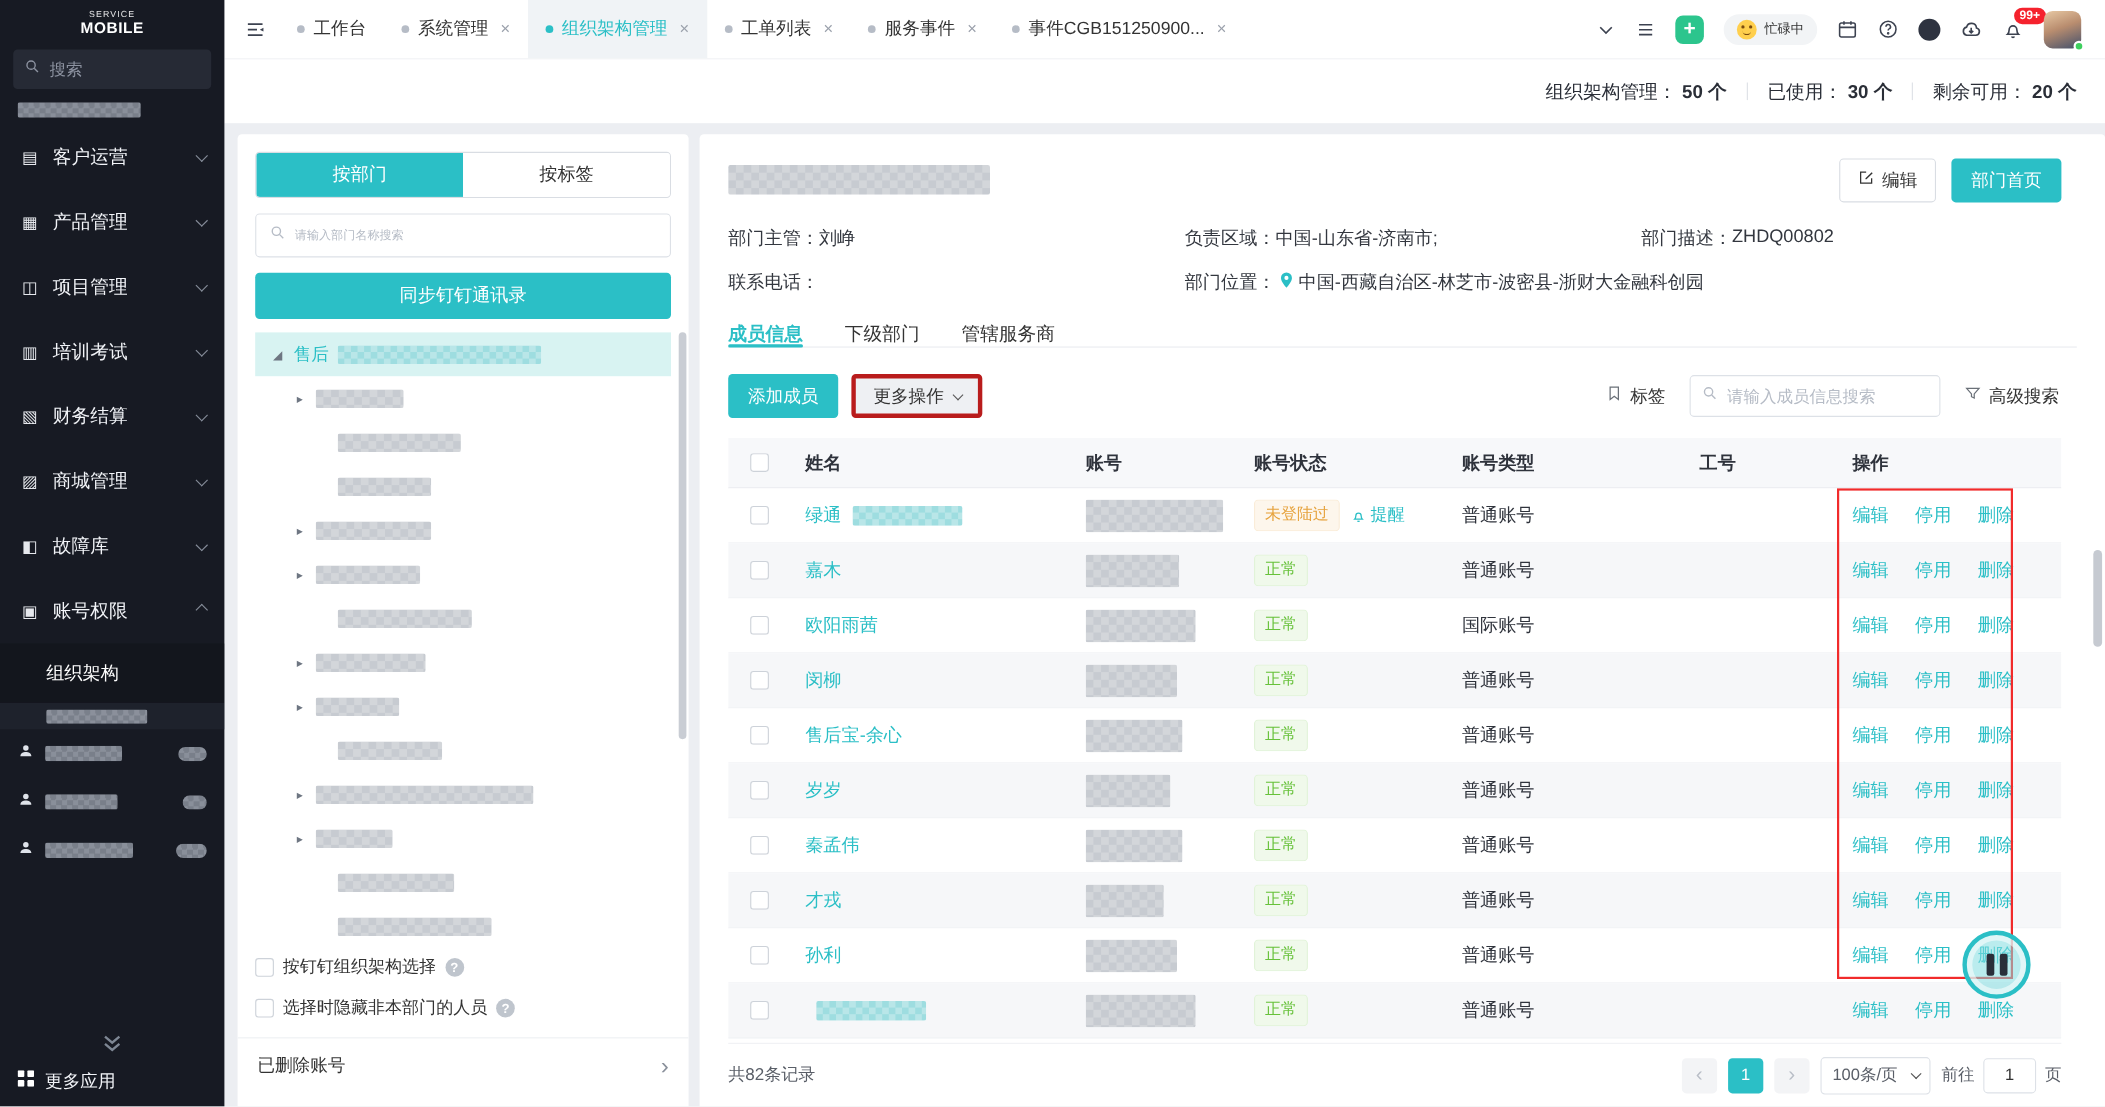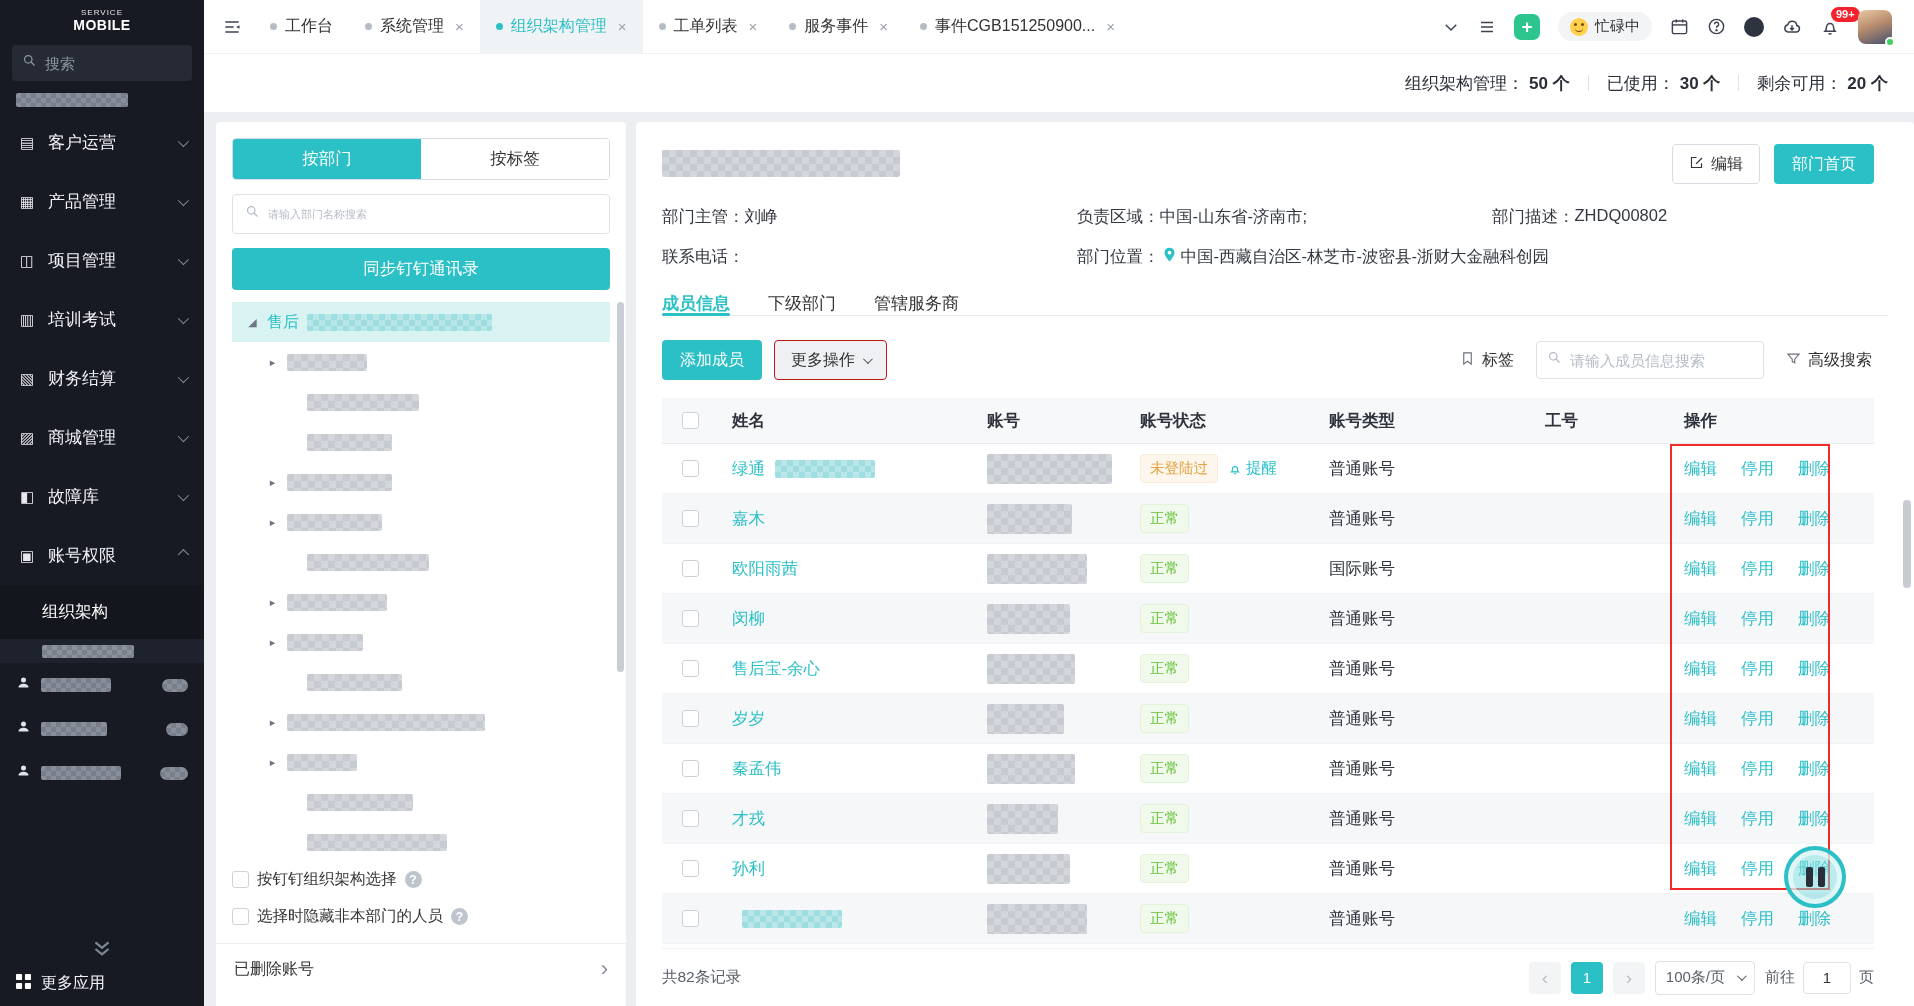--- a/index.html
+++ b/index.html
@@ -41,21 +41,21 @@
   .fold-icon{padding:0 12px 0 18px;display:flex;align-items:center;color:#3c4250;cursor:pointer}
   .tab-strip{display:flex;height:100%}
   .tab{display:flex;align-items:center;gap:8px;padding:0 16px;font-size:16px;color:#333;cursor:pointer;white-space:nowrap}
   .tab .dot{width:7px;height:7px;border-radius:50%;background:#b6bcc6}
   .tab.active{background:#f0f3f6;color:#2bbfc6}
   .tab.active .dot{background:#2bbfc6}
   .t-close{color:#9aa0ab;font-size:15px;margin-left:3px}
   .tabbar-right{margin-left:auto;display:flex;align-items:center;gap:18px;padding-right:22px;color:#3c4250}
   .icon-btn{display:flex;align-items:center;justify-content:center;cursor:pointer}
   .plus-btn{width:26px;height:26px;border-radius:7px;background:#2cc58d;color:#fff;font-size:19px;display:flex;align-items:center;justify-content:center;font-weight:bold;cursor:pointer}
-  .status-pill{display:flex;align-items:center;gap:7px;background:#f2f4f6;border-radius:16px;padding:5px 12px;font-size:15px;color:#333;cursor:pointer}
+  .status-pill{display:flex;align-items:center;gap:7px;background:#f2f4f6;border-radius:16px;padding:5px 12px;font-size:12px;color:#333;cursor:pointer}
   .smiley{width:18px;height:18px;border-radius:50%;background:#ffcf4d;position:relative}
   .smiley::before{content:"";position:absolute;top:5px;left:4px;width:3px;height:3px;border-radius:50%;background:#7a4b0f;box-shadow:7px 0 0 #7a4b0f}
   .smiley::after{content:"";position:absolute;left:5px;top:8px;width:8px;height:5px;border-bottom:1.6px solid #7a4b0f;border-radius:0 0 8px 8px}
   .dark-circle{width:20px;height:20px;border-radius:50%;background:#2e3340}
   .bell-wrap{position:relative}
   .badge{position:absolute;top:-10px;left:11px;background:#f5222d;color:#fff;font-size:11px;border-radius:9px;padding:2px 5px;line-height:1;font-weight:bold}
   .avatar{width:34px;height:34px;border-radius:8px;position:relative;cursor:pointer;background:linear-gradient(160deg,#e8c9a4 0%,#b98d6f 45%,#44506b 100%)}
   .online-dot{position:absolute;right:-3px;bottom:-3px;width:10px;height:10px;border-radius:50%;background:#3ecf5e;border:2px solid #fff}
 
   
@@ -100,21 +100,21 @@
   .info-item{display:flex;align-items:flex-start}
   .info-item.span2{grid-column:2 / span 2}
   .info-label{color:#33373f;white-space:nowrap}
   .info-value{color:#33373f}
   .pin-icon{margin:0 4px 0 2px;flex-shrink:0}
   .member-tabs{margin-top:24px;display:flex;gap:38px;border-bottom:1px solid #e9ebf0}
   .mtab{font-size:17px;color:#333;cursor:pointer;position:relative}
   .mtab.active{color:#2bbfc6;font-weight:bold}
   .mtab.active::after{content:"";position:absolute;left:0;right:0;bottom:-1px;height:3px;background:#2bbfc6;border-radius:2px}
   .toolbar{margin-top:24px;display:flex;align-items:center}
-  .btn-more{display:flex;align-items:center;gap:8px;height:40px;padding:0 16px;background:#eef0f3;border:1px solid #b91c1c;border-radius:4px;font-size:16px;color:#333;margin-left:12px;cursor:pointer;font-family:inherit}
+  .btn-more{display:flex;align-items:center;gap:8px;height:40px;padding:0 16px;background:#eef0f3;border:4px solid #b91c1c;border-radius:4px;font-size:16px;color:#333;margin-left:12px;cursor:pointer;font-family:inherit}
   .caret{width:7px;height:7px;border-right:1.6px solid #555;border-bottom:1.6px solid #555;transform:rotate(45deg) translateY(-2px)}
   .toolbar-right{margin-left:auto;display:flex;align-items:center;gap:22px;margin-right:16px}
   .tag-btn,.adv-btn{display:flex;align-items:center;gap:7px;font-size:16px;color:#333;cursor:pointer}
   .member-search{width:228px;height:38px;border:1px solid #dde1e7;border-radius:4px;display:flex;align-items:center;gap:8px;padding:0 10px;color:#b6bcc6}
   .member-search input{border:none;outline:none;font-size:15px;width:100%;color:#333}
   .member-search input::placeholder{color:#b6bcc6}
 
   
   .table-wrap{margin-top:18px;position:relative;flex:1;overflow:hidden;margin-right:14px}
   .thead{display:flex;background:#f7f8fa;height:46px;align-items:center;font-weight:bold;color:#2f333c;font-size:16.5px;border-bottom:1px solid #e8eaee}

